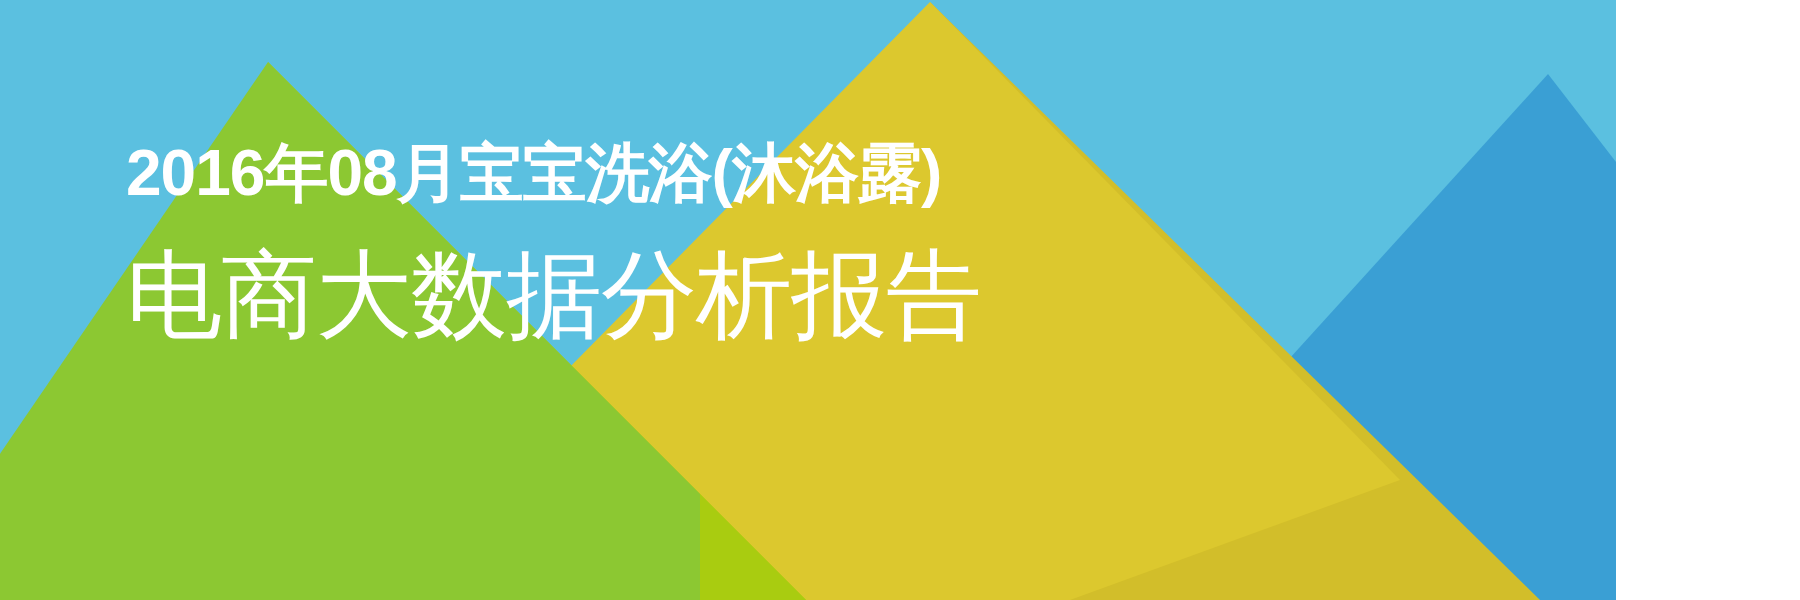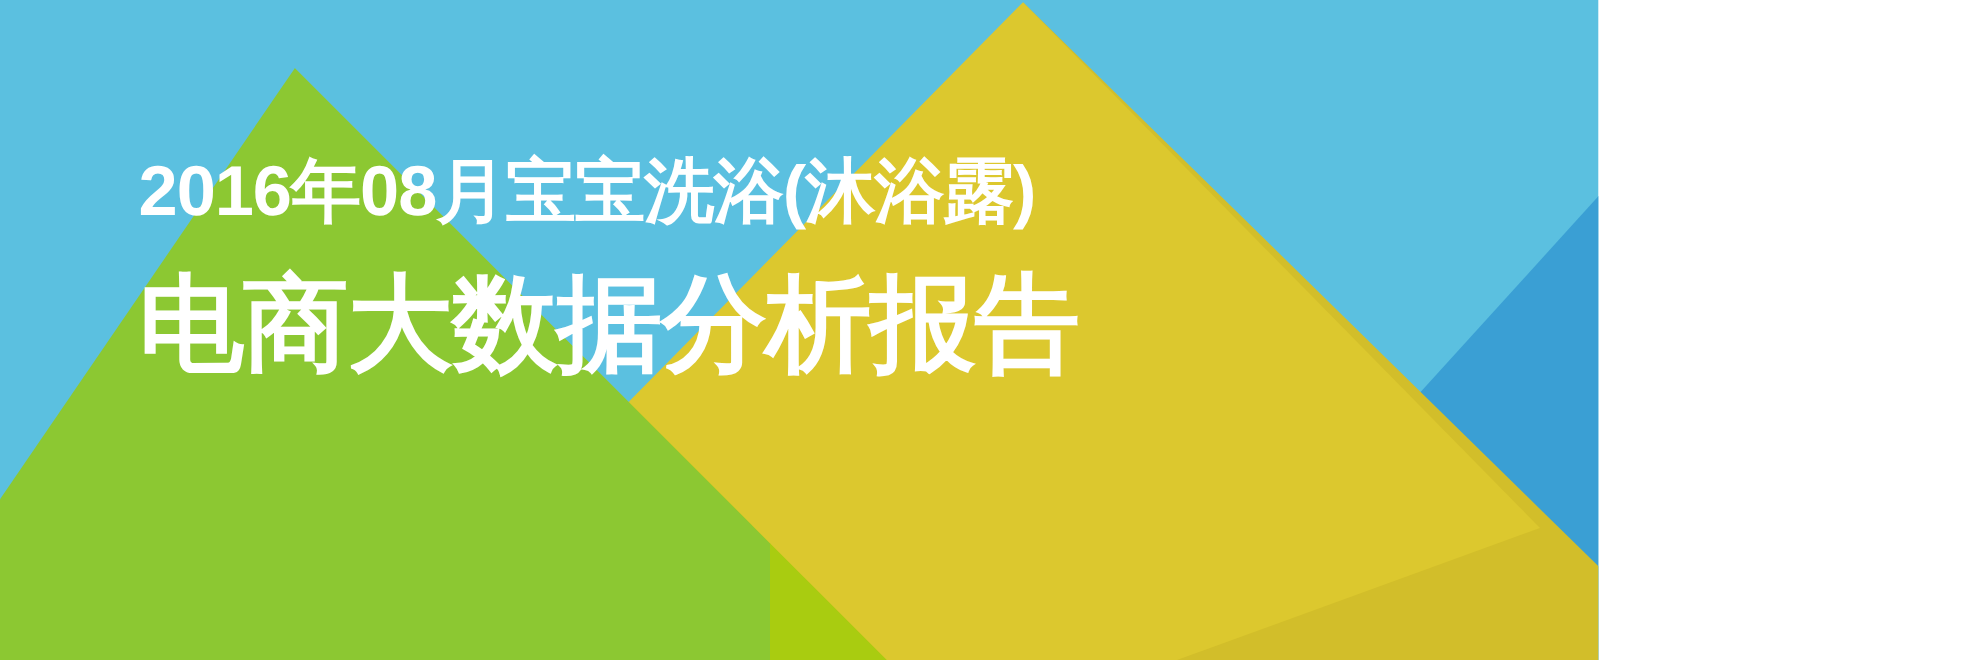--- a/index.html
+++ b/index.html
@@ -3,21 +3,21 @@
 <meta charset="utf-8">
 <title>Report Cover</title>
 <style>
   html, body {
     margin: 0;
     padding: 0;
     background: #ffffff;
   }
   #stage {
     position: relative;
-    width: 1453px;
+    width: 1616px;
     height: 600px;
     overflow: hidden;
     font-family: "Liberation Sans", "DejaVu Sans", sans-serif;
   }
   #bg {
     position: absolute;
     inset: 0;
     width: 1800px;
     height: 600px;
     display: block;
@@ -40,21 +40,21 @@
   .title-line-1 {
     left: 126px;
     top: 141px;
     font-size: 64px;
     font-weight: bold;
   }
   .title-line-2 {
     left: 126px;
     top: 247px;
     font-size: 96px;
-    font-weight: bold;
+    font-weight: normal;
   }
 </style>
 </head>
 <body>
 
 <div id="stage">
 
   <svg id="bg" viewBox="0 0 1800 600" preserveAspectRatio="none" aria-hidden="true">
 
     <rect x="0" y="0" width="1800" height="600" fill="#5BC0E0"></rect>

